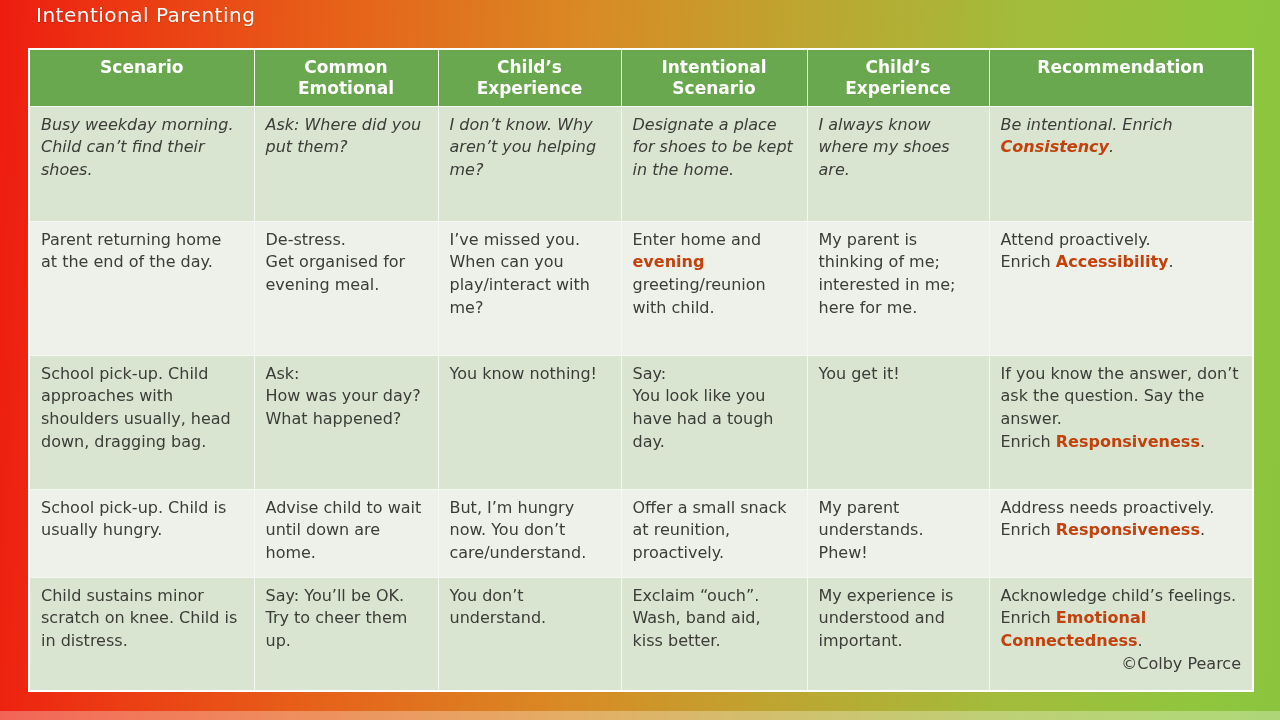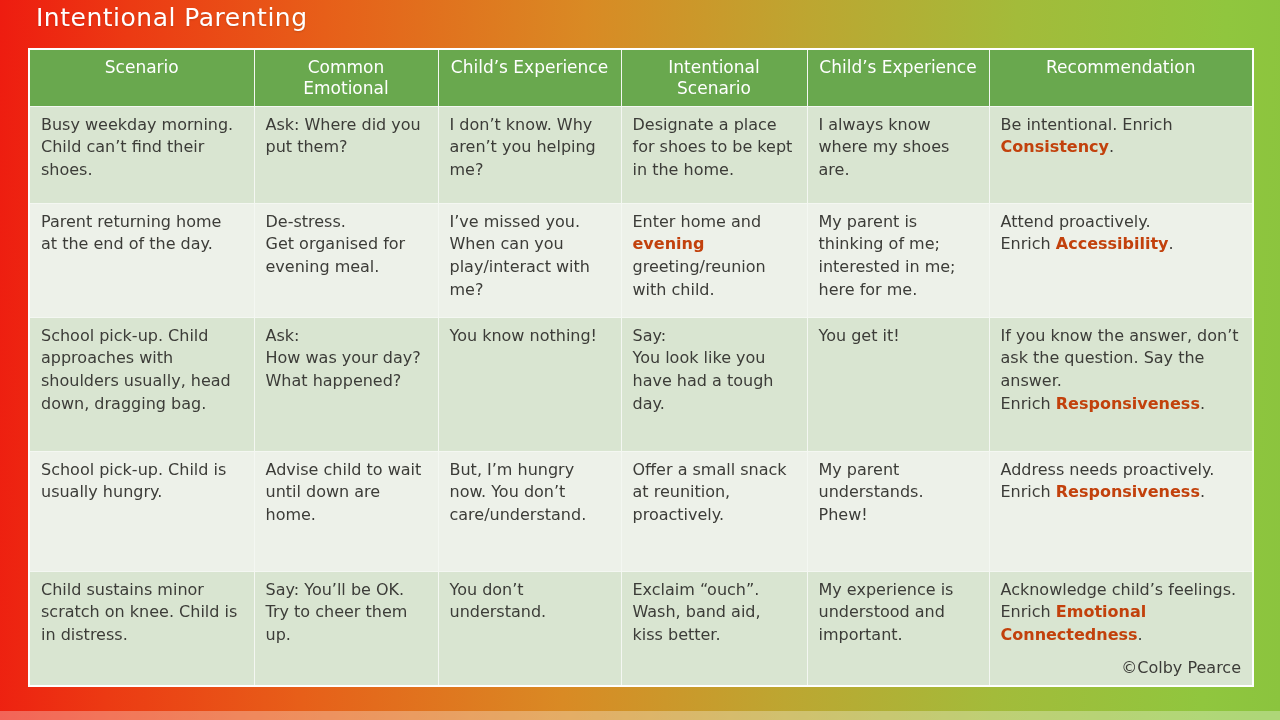--- a/index.html
+++ b/index.html
@@ -15,21 +15,21 @@
   .slide { position: absolute; inset: 0; }
   .slide::after {
     content: "";
     position: absolute; left: 0; right: 0; bottom: 0; height: 9px;
     background: rgba(255,255,255,0.30);
     pointer-events: none;
   }
   .title {
     position: absolute; top: 3px; left: 36px;
     color: #ffffff;
-    font-size: 25px;
+    font-size: 20px;
     letter-spacing: 0.5px;
     text-shadow: 0 1px 2px rgba(0,0,0,0.15);
     white-space: nowrap;
     text-align: right;
   }
   table.grid {
     position: absolute; left: 28px; top: 48px;
     width: 1224px;
     border-collapse: collapse;
     table-layout: fixed;
@@ -37,41 +37,41 @@
   }
   table.grid th, table.grid td {
     border: 1.5px solid #f4f7f2;
     vertical-align: top;
     padding: 7px 11px 6px 11px;
     box-sizing: border-box;
   }
   table.grid th {
     background: #69a84e;
     color: #ffffff;
-    font-weight: normal;
+    font-weight: bold;
     font-size: 17px;
     line-height: 1.25;
     text-align: center;
     height: 55px;
   }
   table.grid td {
     font-size: 16px;
     line-height: 1.42;
     color: #3c3c38;
   }
   tbody tr.odd  td { background: #d9e5d1; }
   tbody tr.even td { background: #edf1e9; }
-  tbody tr.r1 { height: 97px; }
-  tbody tr.r2 { height: 114px; }
+  tbody tr.r1 { height: 115px; font-style: italic; }
+  tbody tr.r2 { height: 134px; }
   tbody tr.r3 { height: 134px; }
-  tbody tr.r4 { height: 120px; }
+  tbody tr.r4 { height: 88px; }
   tbody tr.r5 { height: 114px; }
   td.v-mid { vertical-align: middle; }
   td b { font-weight: bold; color: #c2410c; }
-  .credit { text-align: right; margin-top: 10px; }
+  .credit { text-align: right; margin-top: 0; }
 </style>
 </head>
 <body>
 
 <div class="slide">
   <div class="title">Intentional Parenting</div>
 
   <table class="grid">
     <colgroup>
       <col style="width:225px">

